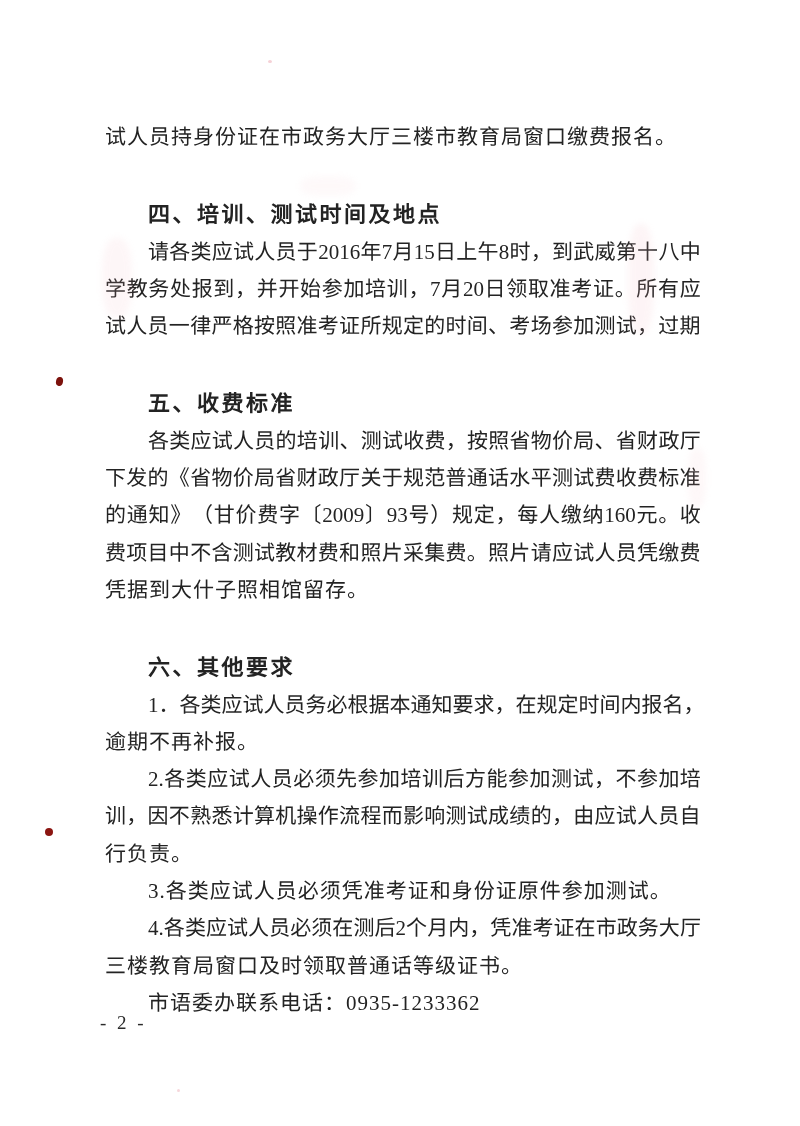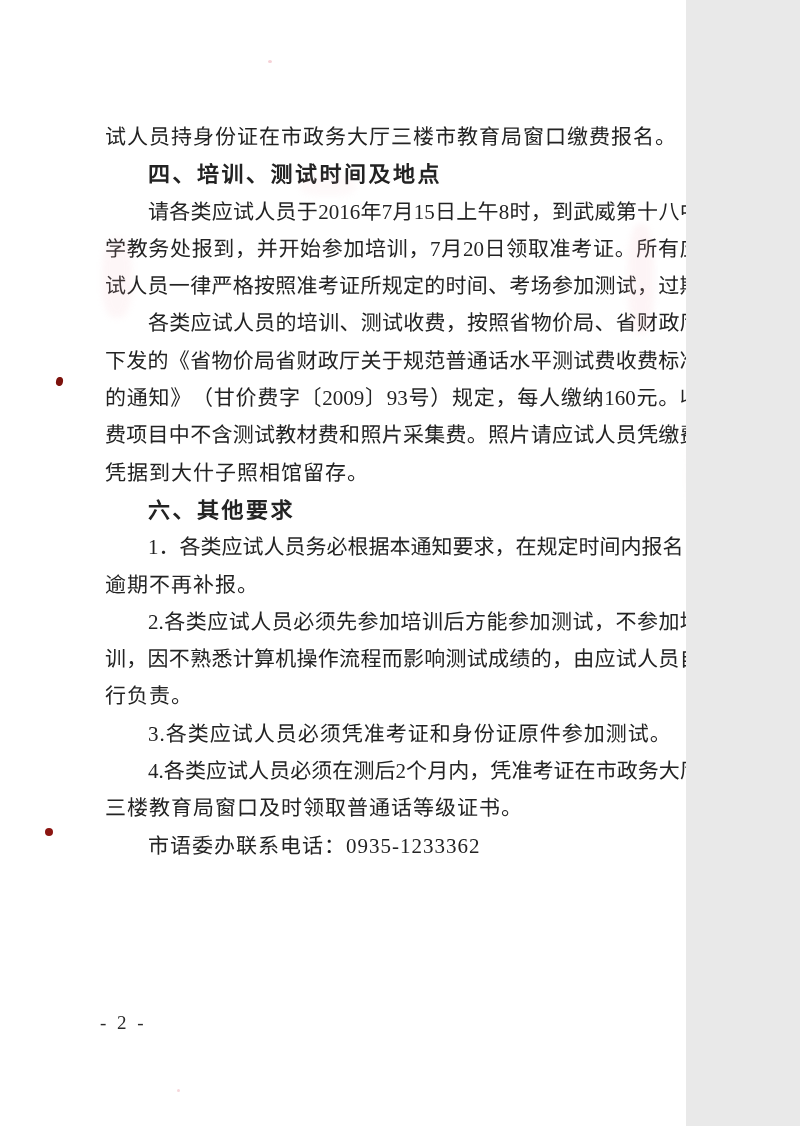--- a/index.html
+++ b/index.html
@@ -1,18 +1,18 @@
 <!DOCTYPE html>
 <html lang="zh-CN"><head>
 <meta charset="utf-8">
 <style>
   html,body{margin:0;padding:0;background:#e9e9e9;}
   #page{
     position:relative;
-    width:686px;height:1126px;
+    width:800px;height:1126px;
     background:#ffffff;
     overflow:hidden;
     font-family:"Liberation Serif", serif;
     color:#232323;
   }
   #doc{
     position:absolute;
     left:105px;top:119px;
     width:596px;
   }
@@ -24,20 +24,21 @@
   }
   .body{
     font-family:"Liberation Serif","DejaVu Serif", serif;
     letter-spacing:1px;
   }
   .heading{
     font-family:"Liberation Sans","DejaVu Sans", sans-serif;
     font-weight:700;
     font-size:22px;
     letter-spacing:2.5px;
+    margin-top:40px;
   }
   .indent{ padding-left:43px; }
   .just{
     display:flex;
     justify-content:space-between;
     align-items:baseline;
     letter-spacing:0;
   }
   .just span{ display:inline-block; }
   #page-number{
@@ -77,20 +78,21 @@
 <body>
 
 <div id="page">
 
   <div id="doc">
       <div class="line body">试人员持身份证在市政务大厅三楼市教育局窗口缴费报名。</div>
       <div class="line heading indent">四、培训、测试时间及地点</div>
       <div class="line body indent just"><span>请</span><span>各</span><span>类</span><span>应</span><span>试</span><span>人</span><span>员</span><span>于</span><span>2016</span><span>年</span><span>7</span><span>月</span><span>15</span><span>日</span><span>上</span><span>午</span><span>8</span><span>时</span><span>，</span><span>到</span><span>武</span><span>威</span><span>第</span><span>十</span><span>八</span><span>中</span></div>
       <div class="line body just"><span>学</span><span>教</span><span>务</span><span>处</span><span>报</span><span>到</span><span>，</span><span>并</span><span>开</span><span>始</span><span>参</span><span>加</span><span>培</span><span>训</span><span>，</span><span>7</span><span>月</span><span>20</span><span>日</span><span>领</span><span>取</span><span>准</span><span>考</span><span>证</span><span>。</span><span>所</span><span>有</span><span>应</span></div>
       <div class="line body just"><span>试</span><span>人</span><span>员</span><span>一</span><span>律</span><span>严</span><span>格</span><span>按</span><span>照</span><span>准</span><span>考</span><span>证</span><span>所</span><span>规</span><span>定</span><span>的</span><span>时</span><span>间</span><span>、</span><span>考</span><span>场</span><span>参</span><span>加</span><span>测</span><span>试</span><span>，</span><span>过</span><span>期</span></div>
+      <div class="line heading indent">五、收费标准</div>
       <div class="line body indent just"><span>各</span><span>类</span><span>应</span><span>试</span><span>人</span><span>员</span><span>的</span><span>培</span><span>训</span><span>、</span><span>测</span><span>试</span><span>收</span><span>费</span><span>，</span><span>按</span><span>照</span><span>省</span><span>物</span><span>价</span><span>局</span><span>、</span><span>省</span><span>财</span><span>政</span><span>厅</span></div>
       <div class="line body just"><span>下</span><span>发</span><span>的</span><span>《</span><span>省</span><span>物</span><span>价</span><span>局</span><span>省</span><span>财</span><span>政</span><span>厅</span><span>关</span><span>于</span><span>规</span><span>范</span><span>普</span><span>通</span><span>话</span><span>水</span><span>平</span><span>测</span><span>试</span><span>费</span><span>收</span><span>费</span><span>标</span><span>准</span></div>
       <div class="line body just"><span>的</span><span>通</span><span>知</span><span>》</span><span>（</span><span>甘</span><span>价</span><span>费</span><span>字</span><span>〔</span><span>2009</span><span>〕</span><span>93</span><span>号</span><span>）</span><span>规</span><span>定</span><span>，</span><span>每</span><span>人</span><span>缴</span><span>纳</span><span>160</span><span>元</span><span>。</span><span>收</span></div>
       <div class="line body just"><span>费</span><span>项</span><span>目</span><span>中</span><span>不</span><span>含</span><span>测</span><span>试</span><span>教</span><span>材</span><span>费</span><span>和</span><span>照</span><span>片</span><span>采</span><span>集</span><span>费</span><span>。</span><span>照</span><span>片</span><span>请</span><span>应</span><span>试</span><span>人</span><span>员</span><span>凭</span><span>缴</span><span>费</span></div>
       <div class="line body">凭据到大什子照相馆留存。</div>
       <div class="line heading indent">六、其他要求</div>
       <div class="line body indent just"><span>1</span><span>．</span><span>各</span><span>类</span><span>应</span><span>试</span><span>人</span><span>员</span><span>务</span><span>必</span><span>根</span><span>据</span><span>本</span><span>通</span><span>知</span><span>要</span><span>求</span><span>，</span><span>在</span><span>规</span><span>定</span><span>时</span><span>间</span><span>内</span><span>报</span><span>名</span><span>，</span></div>
       <div class="line body">逾期不再补报。</div>
       <div class="line body indent just"><span>2.</span><span>各</span><span>类</span><span>应</span><span>试</span><span>人</span><span>员</span><span>必</span><span>须</span><span>先</span><span>参</span><span>加</span><span>培</span><span>训</span><span>后</span><span>方</span><span>能</span><span>参</span><span>加</span><span>测</span><span>试</span><span>，</span><span>不</span><span>参</span><span>加</span><span>培</span></div>
       <div class="line body just"><span>训</span><span>，</span><span>因</span><span>不</span><span>熟</span><span>悉</span><span>计</span><span>算</span><span>机</span><span>操</span><span>作</span><span>流</span><span>程</span><span>而</span><span>影</span><span>响</span><span>测</span><span>试</span><span>成</span><span>绩</span><span>的</span><span>，</span><span>由</span><span>应</span><span>试</span><span>人</span><span>员</span><span>自</span></div>

